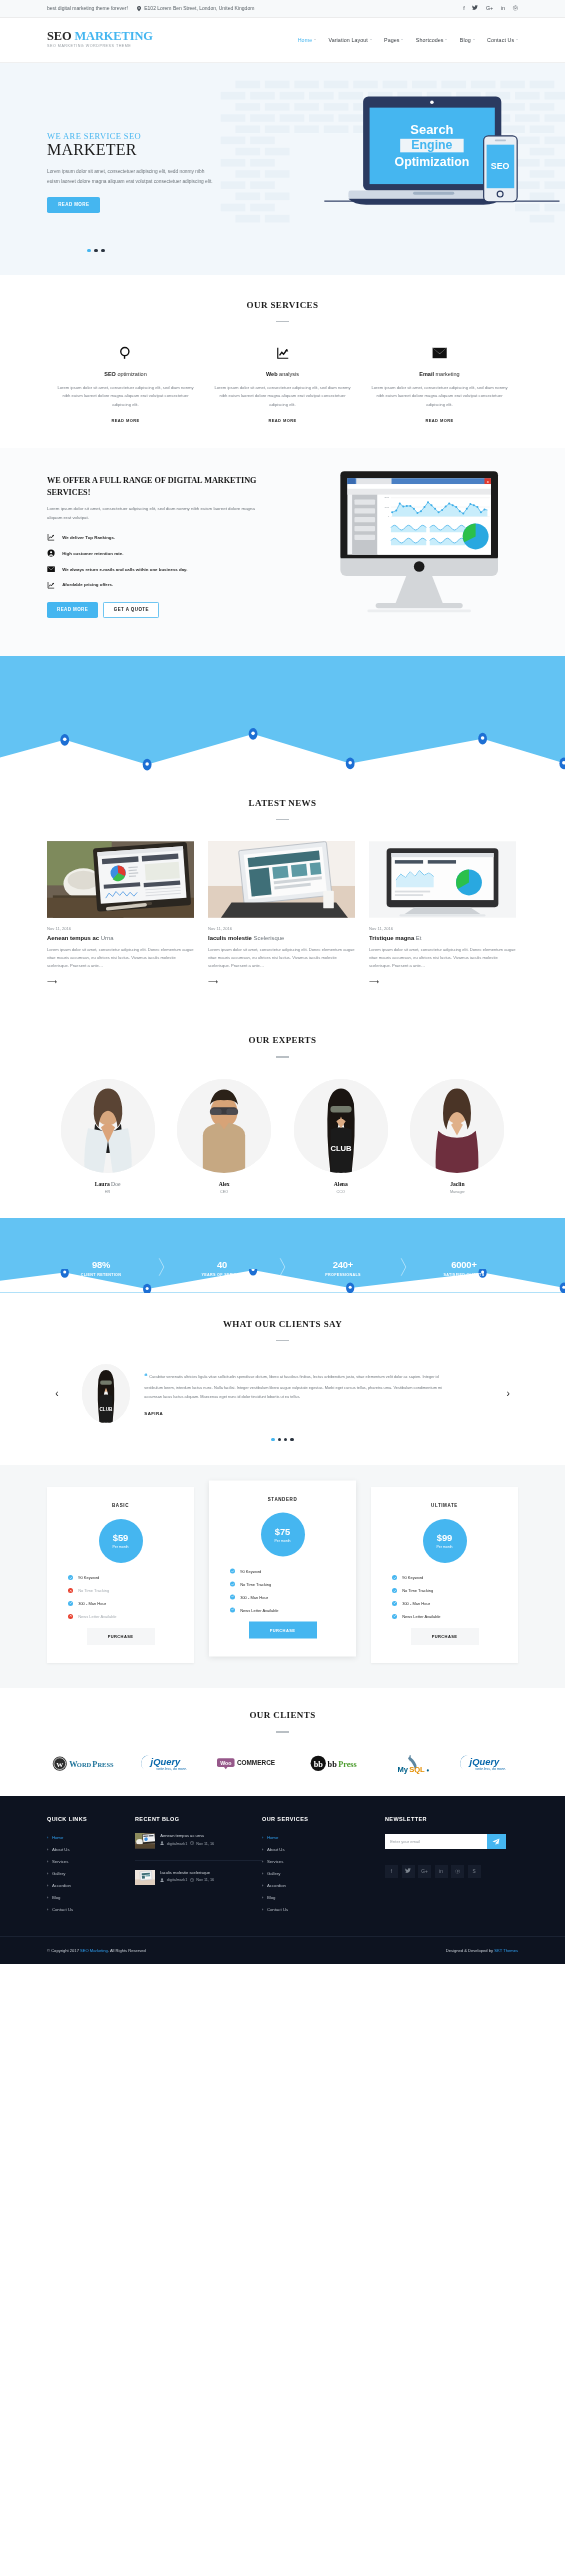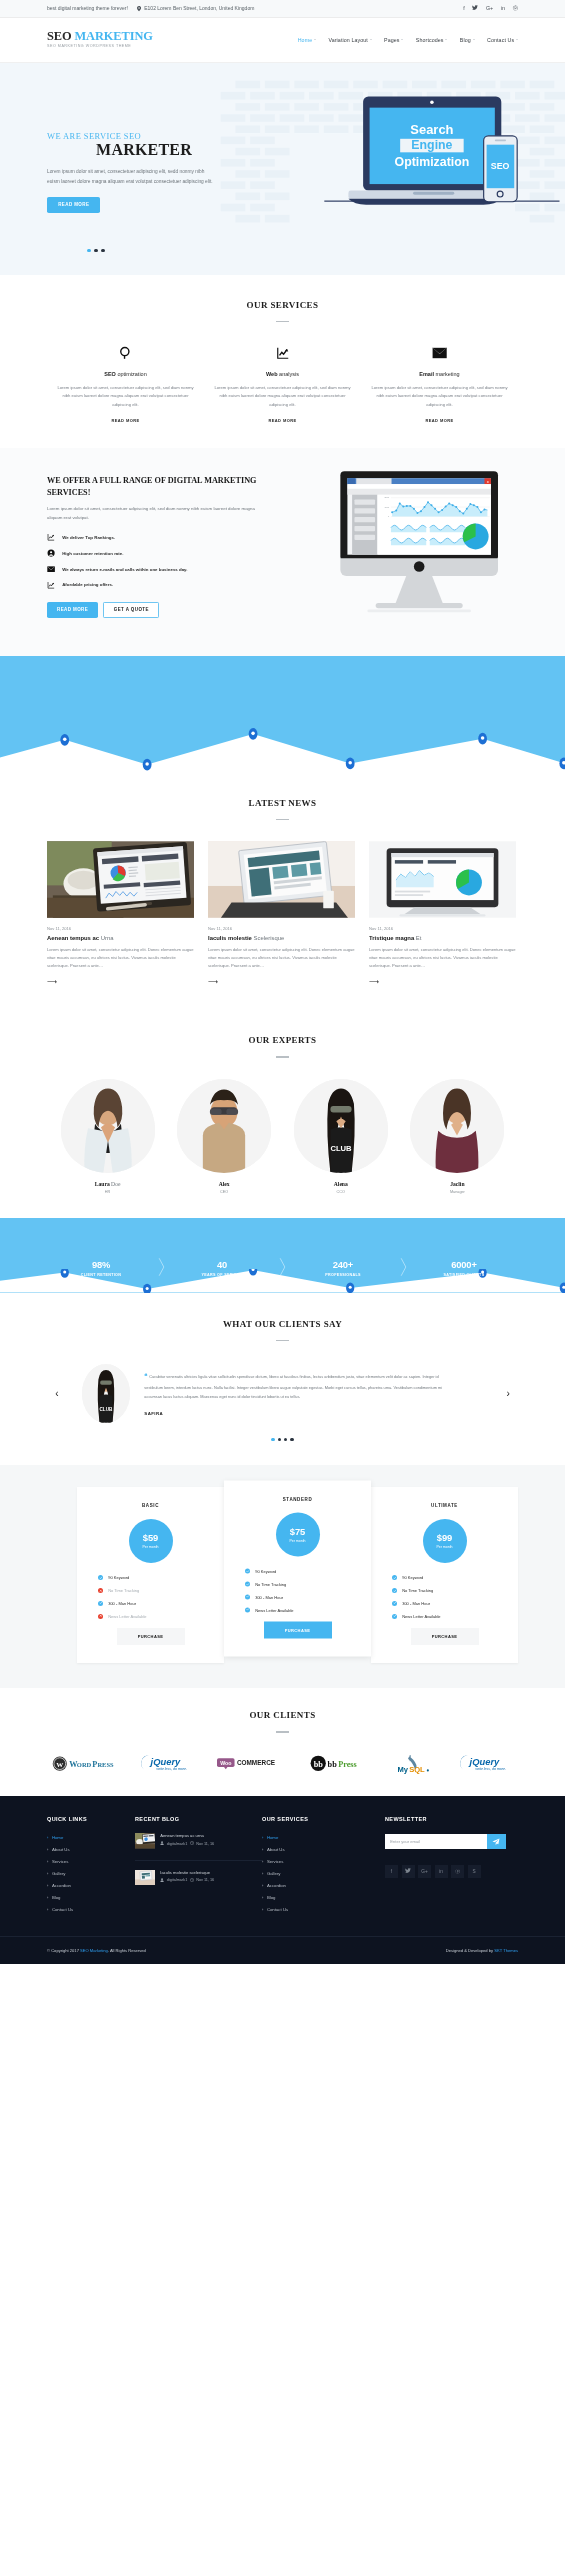--- a/index.html
+++ b/index.html
@@ -40,21 +40,21 @@
   .caret { width:0;height:0;border-left:1.5px solid transparent;border-right:1.5px solid transparent;border-top:1.8px solid #b5bcc2; display:inline-block; }
 
   
   .hero {
     height:212px; background:#f2f7fb; position:relative; overflow:hidden;
   }
   .hero .bricks { position:absolute; inset:0; opacity:.55; }
   .hero .inner { width:471px; margin:0 auto; position:relative; height:100%; display:flex; align-items:center; }
   .hero-left { width:194px; padding-top:5.9px; }
   .hero-kicker { font-family:"Liberation Serif", serif; font-size:8.5px; letter-spacing:0.4px; color:#4cb8f0; }
-  .hero-title { font-family:"Liberation Serif", serif; font-weight:bold; font-size:16px; letter-spacing:0.2px; color:#1d1d1d; margin-top:0.6px;text-align:center; }
+  .hero-title { font-family:"Liberation Serif", serif; font-weight:normal; font-size:16px; letter-spacing:0.2px; color:#1d1d1d; margin-top:0.6px; }
   .hero-p { font-size:4.8px; line-height:2.05; color:#6e757b; margin-top:7.7px; width:166px; }
   .btn-blue {
     display:inline-block; background:#45b6f0; color:#fff; font-size:4.5px; font-weight:bold;
     letter-spacing:0.4px; padding:5.3px 11.2px; border-radius:1.8px; margin-top:10.6px; border:none; cursor:pointer;
   }
   .hero-art { position:absolute; right:-3.5px; top:17.7px; width:253px; height:147px; }
   .hero-dots { position:absolute; left:87px; bottom:22.4px; display:flex; gap:3.5px; }
   .hero-dots i { width:3.5px; height:3.5px; border-radius:50%; background:#2b3440; display:block; cursor:pointer; }
   .hero-dots i.on { background:#45b6f0; }
 
@@ -142,21 +142,21 @@
   .t-quote { color:#45b6f0; font-size:5.9px; font-weight:bold; margin-right:1.8px; }
   .t-name { font-size:4.4px; font-weight:bold; letter-spacing:0.4px; color:#1a1a1a; margin-top:9.4px; }
   .t-arrow { position:absolute; font-size:10px; color:#1a1a1a; cursor:pointer; top:50%; transform:translateY(-50%); }
   .t-arrow.l { left:8.2px; } .t-arrow.r { right:8.2px; }
   .t-dots { display:flex; gap:2.9px; justify-content:center; margin-top:15.3px; }
   .t-dots i { width:3.5px;height:3.5px;border-radius:50%;background:#2b3440;display:block;cursor:pointer; }
   .t-dots i.on { background:#45b6f0; }
 
   
   .pricing { background:#f5f7f8; padding:22.4px 0 25px; }
-  .pr-row { display:flex; gap:0; justify-content:flex-end; }
+  .pr-row { display:flex; gap:0; justify-content:space-between; }
   .pr {
     width:147px; background:#fff; padding:15.3px 13px 15.3px; text-align:center;
     box-shadow:0 0.6px 2.4px rgba(0,0,0,.055);
   }
   .pr.mid { transform:translateY(-6.5px); padding-bottom:17.7px; box-shadow:0 1.2px 5.9px rgba(0,0,0,.09); }
   .pr .ttl { font-size:4.5px; font-weight:bold; letter-spacing:0.6px; color:#1c1c1c; }
   .pr .circ {
     width:44px;height:44px;border-radius:50%;background:#45b6f0;margin:11.2px auto 0;
     display:flex;flex-direction:column;align-items:center;justify-content:center;
   }

